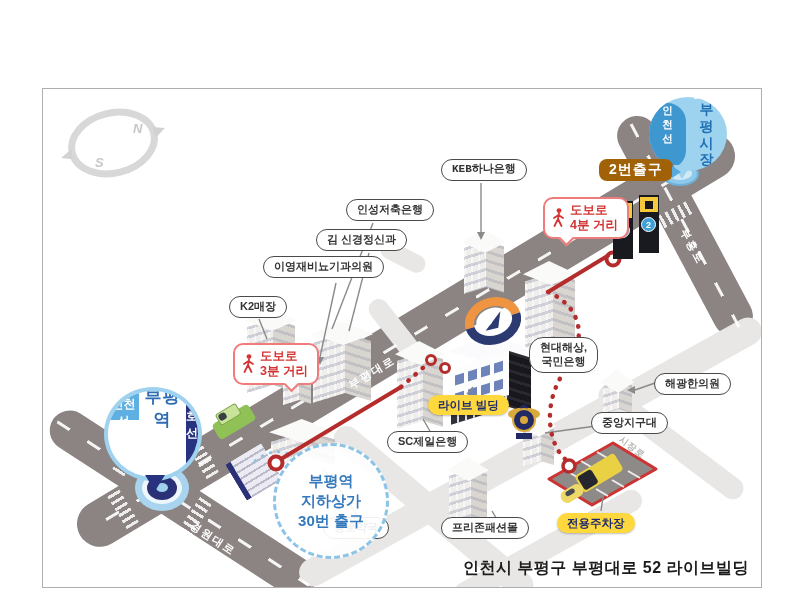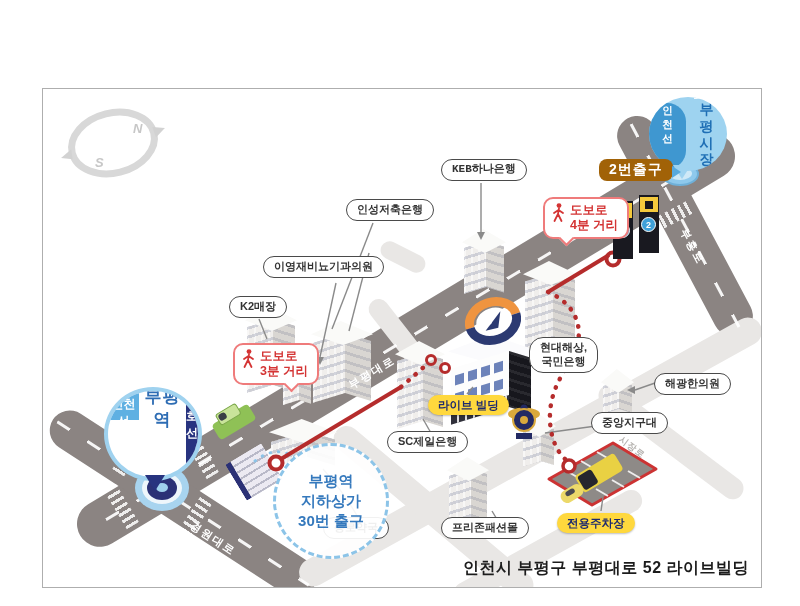--- a/index.html
+++ b/index.html
@@ -36,21 +36,21 @@
   .lb .side{position:absolute;left:58px;top:24px;width:22px;height:56px;background:#17171d;transform:skewY(17deg);transform-origin:top left;
     background-image:repeating-linear-gradient(to bottom,rgba(255,255,255,.08) 0 3px,transparent 3px 9px);}
   .lb .roof{position:absolute;left:-3px;top:8px;width:92px;height:30px;background:#fbfbfd;
     clip-path:polygon(0 55%,47% 0,100% 55%,53% 100%);}
   
   .pill{position:absolute;background:#fff;border:1.5px solid #4a4a4a;border-radius:999px;padding:3px 10px;
     font-size:11px;font-weight:700;color:#333;white-space:pre-line;text-align:center;line-height:1.25;}
   .pill.two{border-radius:14px;}
   .pill.gold{background:#ffd83d;border:none;color:#1e2a6e;font-weight:800;font-size:11.5px;box-shadow:0 1px 2px rgba(0,0,0,.25);}
   .walk{position:absolute;background:#fff;border:2px solid #ef7b7b;border-radius:10px;padding:4px 9px 4px 6px;
-    color:#d43434;font-weight:800;font-size:12.5px;line-height:1.2;display:flex;gap:4px;white-space:pre-line;}
+    color:#d43434;font-weight:800;font-size:12.5px;line-height:1.2;display:flex;align-items:center;gap:4px;white-space:pre-line;}
   .walk::after{content:"";position:absolute;width:9px;height:9px;background:#fff;border-right:2px solid #ef7b7b;
     border-bottom:2px solid #ef7b7b;transform:rotate(45deg);bottom:-7px;}
   .walk.w4::after{left:16px;}
   .walk.w3::after{left:62%;}
   
   .balloon{position:absolute;border-radius:50%;overflow:hidden;display:flex;flex-direction:row;text-align:center;}
   .bl-left{left:61px;top:298px;width:98px;height:94px;background:#fff;border:4px solid #9fd2ef;box-sizing:border-box;}
   .bl-left .r1{background:#5fb0e2;color:#fff;font-size:12px;font-weight:800;padding-top:5px;height:24px;}
   .bl-left .r2{color:#2e6db4;font-size:17px;font-weight:900;letter-spacing:1px;height:33px;display:flex;align-items:center;justify-content:center;}
   .bl-left .r3{background:#27337f;color:#fff;font-size:12px;font-weight:800;flex:1;padding-top:3px;}
@@ -294,20 +294,21 @@
       <rect x="10" y="32" width="16" height="6" fill="#232a63"></rect>
     </svg>
 
     <div class="rname" style="left:303px;top:276px;transform:rotate(-31deg);">부평대로</div>
     <div class="rname" style="left:144px;top:442px;transform:rotate(33deg);">경원대로</div>
     <div class="rname" style="left:630px;top:150px;transform:rotate(62deg);">부흥로</div>
     <div class="rname gray" style="left:574px;top:352px;transform:rotate(37deg);">시장로</div>
 
     <div class="pill" style="left:398px;top:70px;font-family:Liberation Mono, monospace;">KEB하나은행</div>
     <div class="pill" style="left:303px;top:110px;">인성저축은행</div>
+    <div class="pill" style="left:273px;top:140px;">김 신경정신과</div>
     <div class="pill" style="left:220px;top:167px;">이영재비뇨기과의원</div>
     <div class="pill" style="left:186px;top:207px;">K2매장</div>
     <div class="pill two" style="left:486px;top:248px;">현대해상,
 국민은행</div>
     <div class="pill" style="left:611px;top:284px;">해광한의원</div>
     <div class="pill" style="left:548px;top:323px;">중앙지구대</div>
     <div class="pill" style="left:344px;top:342px;">SC제일은행</div>
     <div class="pill" style="left:280px;top:428px;">종로약국</div>
     <div class="pill" style="left:398px;top:428px;">프리존패션몰</div>
 

